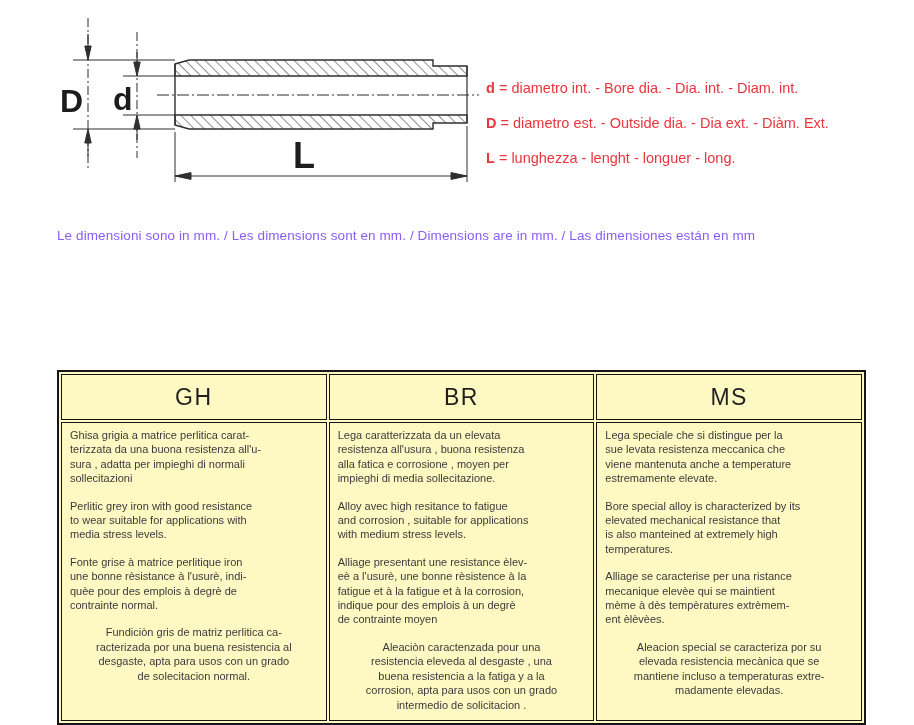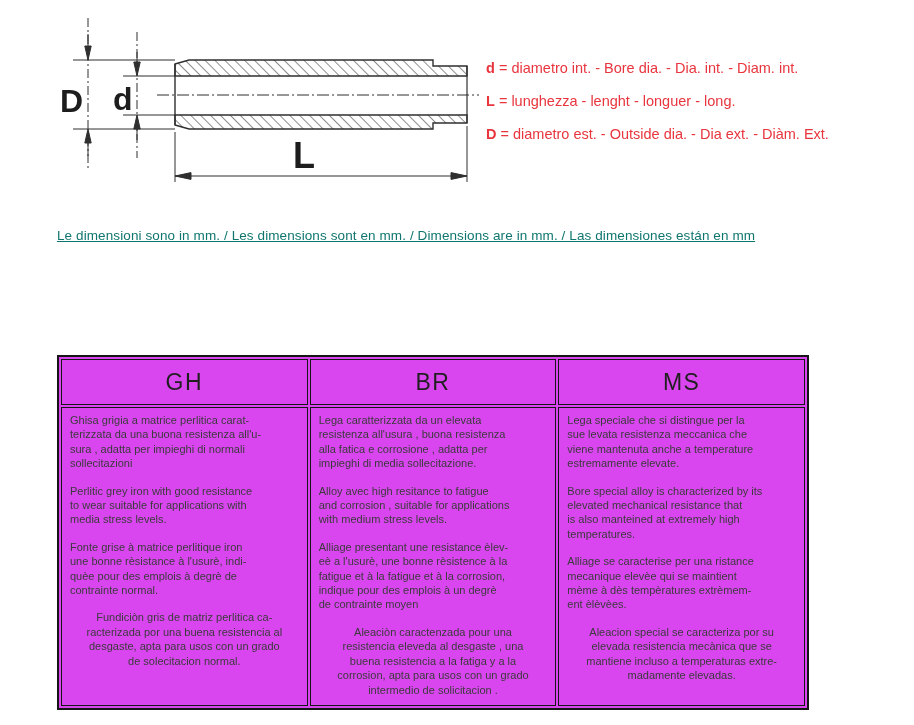--- a/index.html
+++ b/index.html
@@ -17,37 +17,37 @@
     position: absolute; left: 55px; top: 10px;
     width: 430px; height: 205px;
   }
   .drawing svg { width: 100%; height: 100%; display: block; }
 
   
   .legend {
     position: absolute; left: 486px; top: 61px;
     font-size: 14.5px; line-height: 15px;
   }
-  .legend-line { margin-bottom: 18px; white-space: nowrap; }
+  .legend-line { margin-bottom: 18px; white-space: nowrap; margin-top: 20px; }
   .legend-key { font-weight: bold; }
 
   
   .note {
     position: absolute; left: 57px; top: 228px;
     font-size: 13.5px; letter-spacing: 0.1px; white-space: nowrap;
   }
 
   
   .materials {
-    position: absolute; left: 57px; top: 355px;
-    width: 752px;
+    position: absolute; left: 57px; top: 370px;
+    width: 809px;
     border-collapse: separate;
     border-spacing: 2px;
     border: 2px solid #161616;
-    background: #d946ef;
+    background: #fef9c3;
     table-layout: fixed;
   }
   .materials th {
     border: 1px solid #161616;
     height: 46px;
     font-size: 23px;
     font-weight: 400;
     letter-spacing: 1.5px;
     color: #1f1f1f;
     text-align: center;
@@ -116,25 +116,25 @@
       <line x1="120" y1="166" x2="412" y2="166"></line>
       <polygon points="120,166 136,162.6 136,169.4" fill="#2f2f2f"></polygon>
       <polygon points="412,166 396,162.6 396,169.4" fill="#2f2f2f"></polygon>
     </g>
     <text x="238" y="158" font-family="Liberation Sans, sans-serif" font-size="36" font-weight="bold" fill="#1d1d1d">L</text>
   </svg>
 </div>
 
 <div class="legend" style="color:#e8353e;">
   <div class="legend-line"><span class="legend-key">d</span><span> = diametro int. - Bore dia. - Dia. int. - Diam. int.</span></div>
+  <div class="legend-line"><span class="legend-key">D</span><span> = diametro est. - Outside dia. - Dia ext. - Diàm. Ext.</span></div>
   <div class="legend-line"><span class="legend-key">L</span><span> = lunghezza - lenght - longuer - long.</span></div>
-  <div class="legend-line"><span class="legend-key">D</span><span> = diametro est. - Outside dia. - Dia ext. - Diàm. Ext.</span></div>
 </div>
 
-<div class="note" style="color:#0f766e;text-decoration:underline;">Le dimensioni sono in mm. / Les dimensions sont en mm. / Dimensions are in mm. / Las dimensiones están en mm</div>
+<div class="note" style="color:#8b5cf6;">Le dimensioni sono in mm. / Les dimensions sont en mm. / Dimensions are in mm. / Las dimensiones están en mm</div>
 
 <table class="materials">
   <thead>
     <tr>
       <th>GH</th>
       <th>BR</th>
       <th>MS</th>
     </tr>
   </thead>
   <tbody>
@@ -152,21 +152,21 @@
 quèe pour des emplois à degrè de
 contrainte normal.</p>
         <p>Fundiciòn gris de matriz perlitica ca-
 racterizada por una buena resistencia al
 desgaste, apta para usos con un grado
 de solecitacion normal.</p>
       </td>
       <td>
         <p>Lega caratterizzata da un elevata
 resistenza all'usura , buona resistenza
-alla fatica e corrosione , adatta per
+alla fatica e corrosione , moyen per
 impieghi di media sollecitazione.</p>
         <p>Alloy avec high resitance to fatigue
 and corrosion , suitable for applications
 with medium stress levels.</p>
         <p>Alliage presentant une resistance èlev-
 eè a l'usurè, une bonne rèsistence à la
 fatigue et à la fatigue et à la corrosion,
 indique pour des emplois à un degrè
 de contrainte moyen</p>
         <p>Aleaciòn caractenzada pour una

